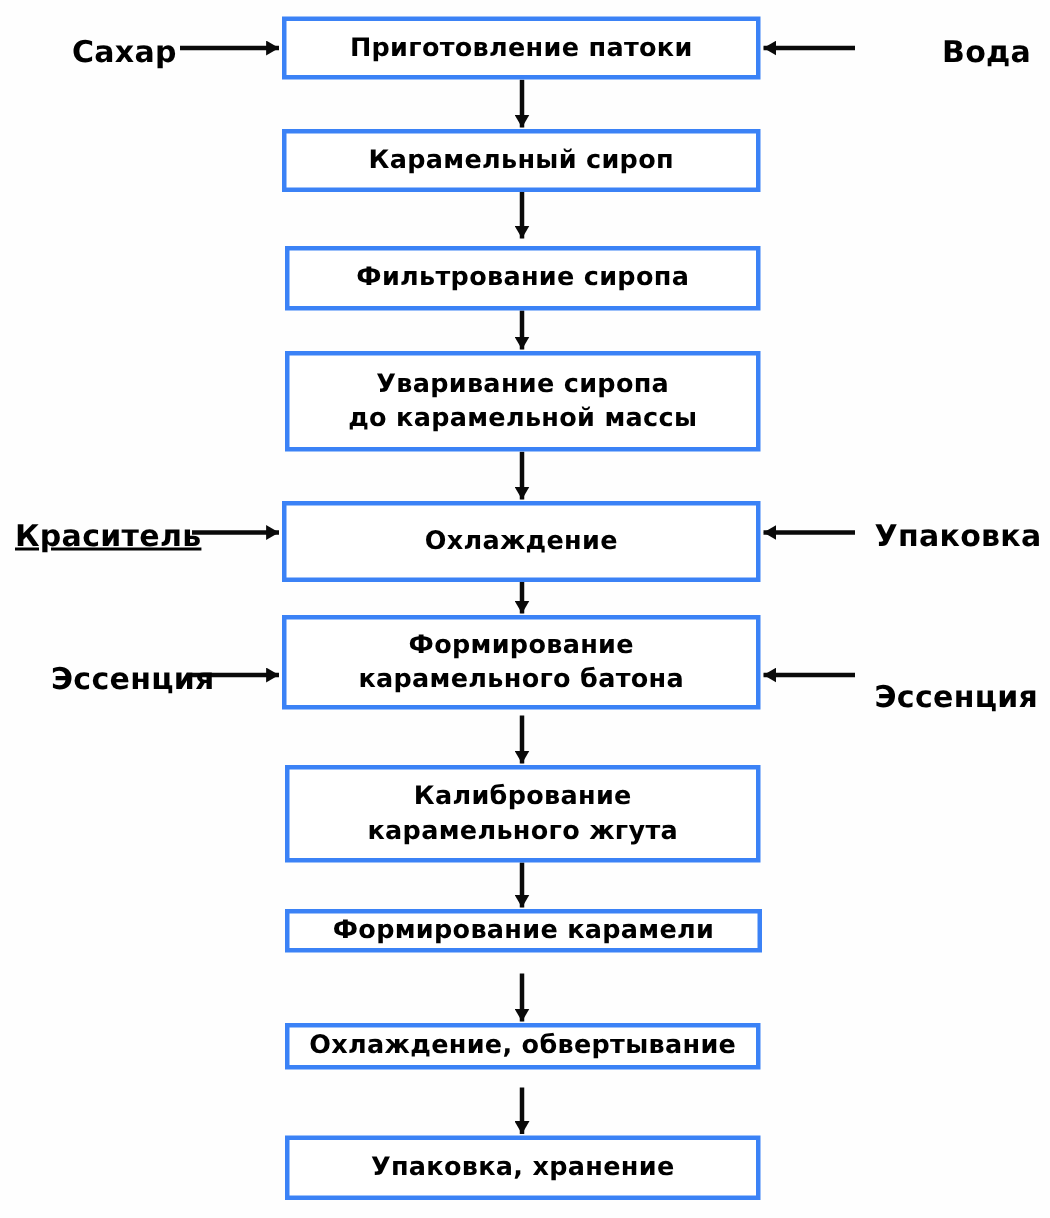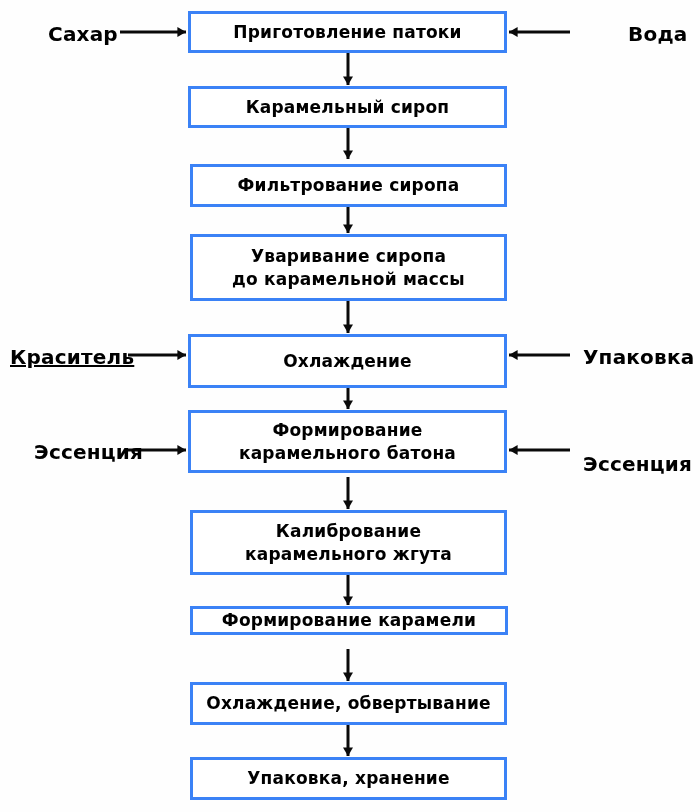--- a/index.html
+++ b/index.html
@@ -119,21 +119,21 @@
         <div class="proc-label">Формирование
 карамельного батона</div>
       </div>
       <div class="proc-box" style="left: 190px; top: 510px; width: 317px; height: 65px;">
         <div class="proc-label">Калибрование
 карамельного жгута</div>
       </div>
       <div class="proc-box" style="left: 190px; top: 606px; width: 318px; height: 29px;">
         <div class="proc-label">Формирование карамели</div>
       </div>
-      <div class="proc-box" style="left: 190px; top: 682px; width: 317px; height: 43px;">
+      <div class="proc-box" style="left: 190px; top: 682px; width: 317px; height: 31px;">
         <div class="proc-label">Охлаждение, обвертывание</div>
       </div>
       <div class="proc-box" style="left: 190px; top: 757px; width: 317px; height: 43px;">
         <div class="proc-label">Упаковка, хранение</div>
       </div>
     </div>
   <div id="labels-layer">
       <div class="side-label left" style="left: 48px; top: 22px;">Сахар</div>
       <div class="side-label right" style="left: 584px; top: 22px; margin-left: 44px;">Вода</div>
       <div class="side-label left" style="left: 10px; top: 345px; text-decoration: underline;">Краситель</div>

